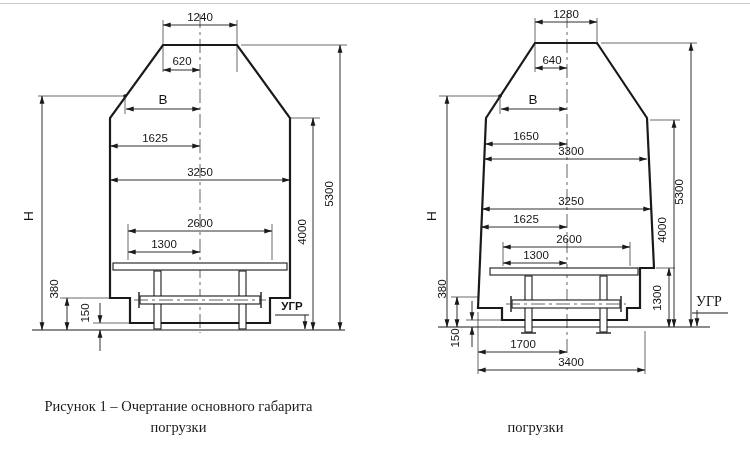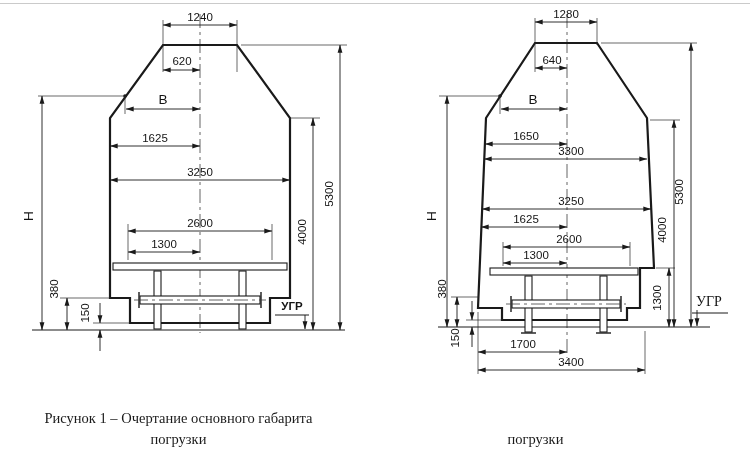--- a/index.html
+++ b/index.html
@@ -16,21 +16,21 @@
   .part{fill:#ffffff;stroke:#1a1a1a;stroke-width:1.1;}
   .tick{stroke:#1a1a1a;stroke-width:1.4;}
   .ext{stroke:#2a2a2a;stroke-width:0.7;}
   .dim{stroke:#1a1a1a;stroke-width:0.9;}
   .cl{stroke:#3c3c3c;stroke-width:0.8;stroke-dasharray:14 4 3 4;fill:none;}
   .dot{fill:#1a1a1a;}
   text.dimtxt{font-size:11.5px;fill:#141414;}
   text.vartxt{font-size:13.5px;fill:#141414;}
   text.ugr1{font-size:11.5px;font-weight:bold;fill:#141414;}
   text.ugr2{font-size:14px;font-family:"Liberation Serif",serif;fill:#141414;}
-  .captions{display:flex;width:714px;margin-top:16px;}
+  .captions{display:flex;width:714px;margin-top:4px;}
   .caption{
     width:375px;text-align:center;font-family:"Liberation Serif",serif;
     font-size:14.5px;line-height:21px;color:#1a1a1a;
   }
 </style>
 </head>
 <body>
 
 <div class="top-border"></div>
 

